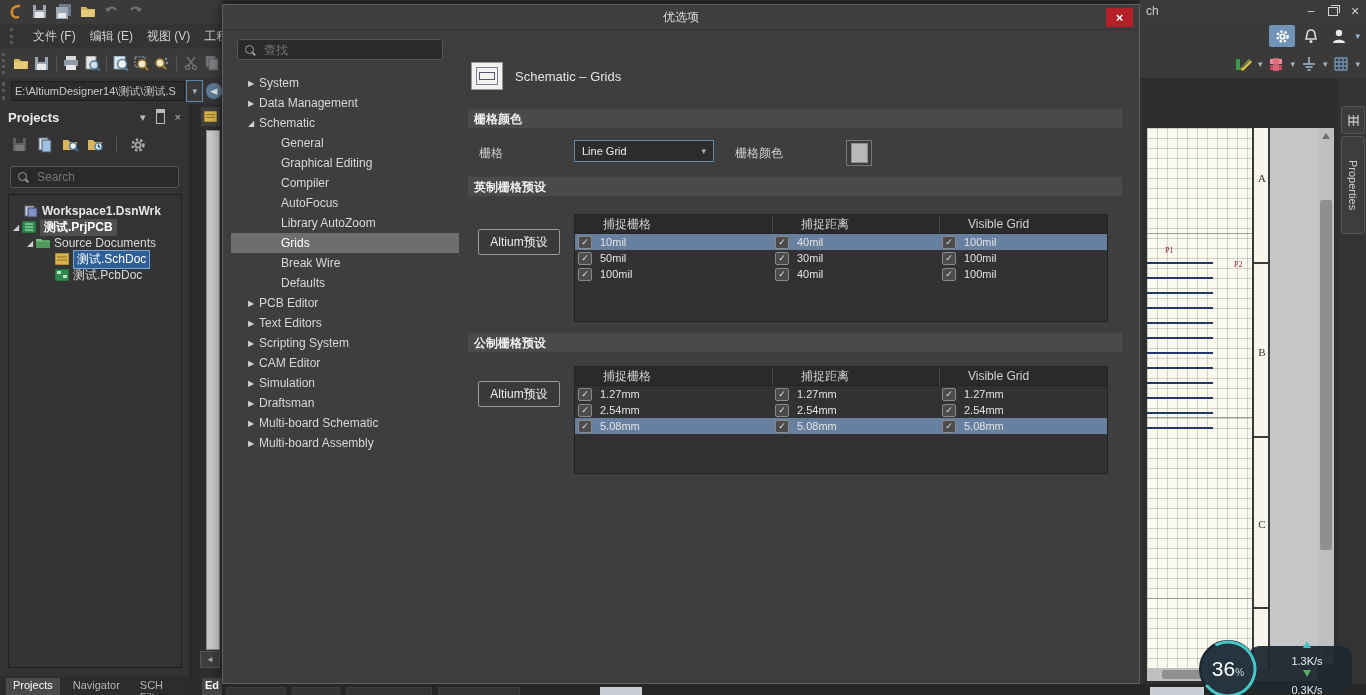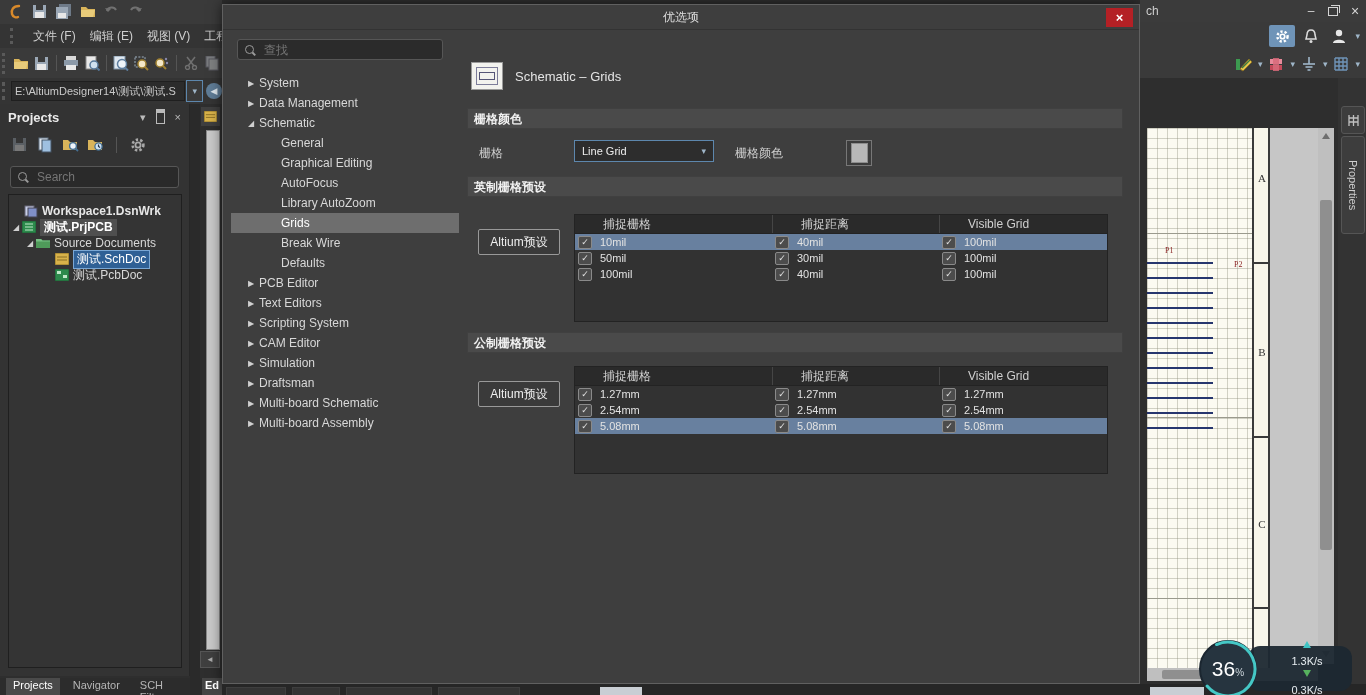--- a/index.html
+++ b/index.html
@@ -393,20 +393,23 @@
           <span class="tri">◢</span>
           <span class="lbl">Schematic</span>
         </div>
       <div class="nitem child">
           <span>General</span>
         </div>
       <div class="nitem child">
           <span>Graphical Editing</span>
         </div>
       <div class="nitem child">
+          <span>Compiler</span>
+        </div>
+      <div class="nitem child">
           <span>AutoFocus</span>
         </div>
       <div class="nitem child">
           <span>Library AutoZoom</span>
         </div>
       <div class="nitem child selected">
           <span class="lbl">Grids</span>
         </div>
       <div class="nitem child">
           <span>Break Wire</span>

